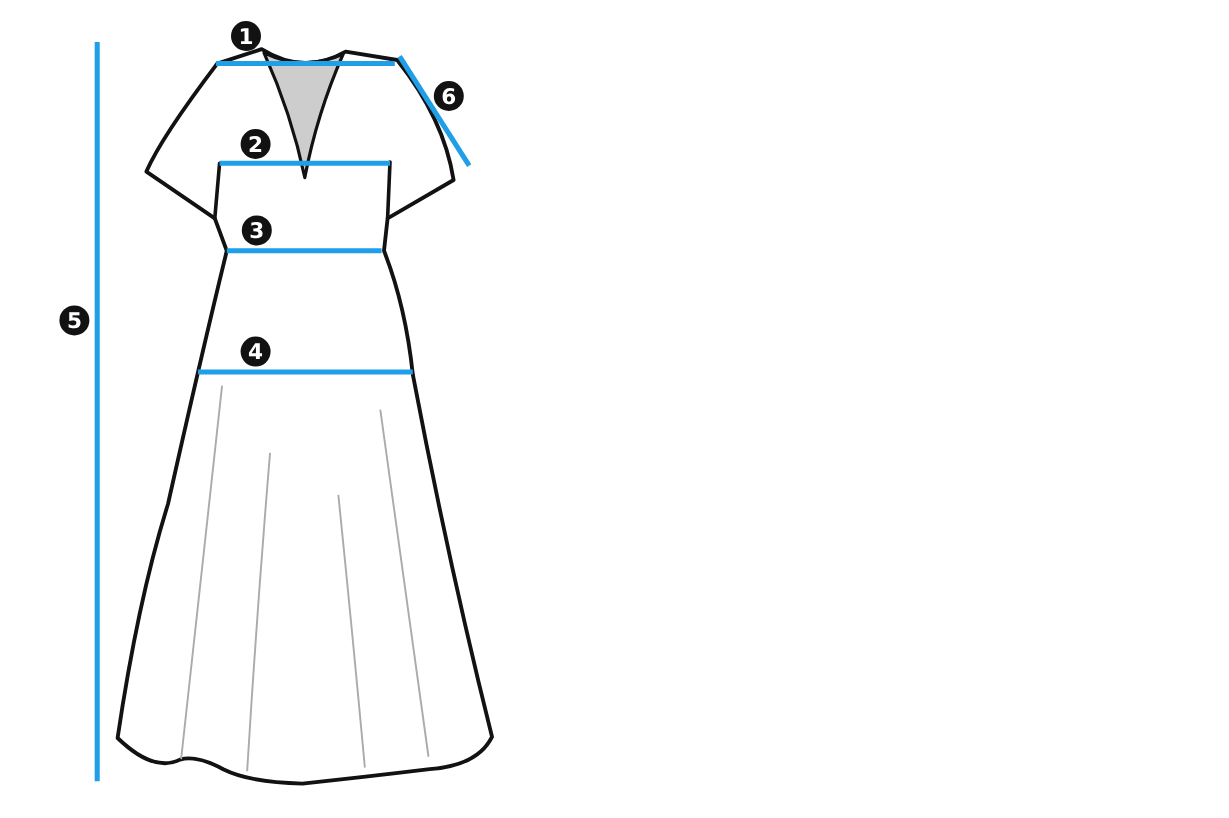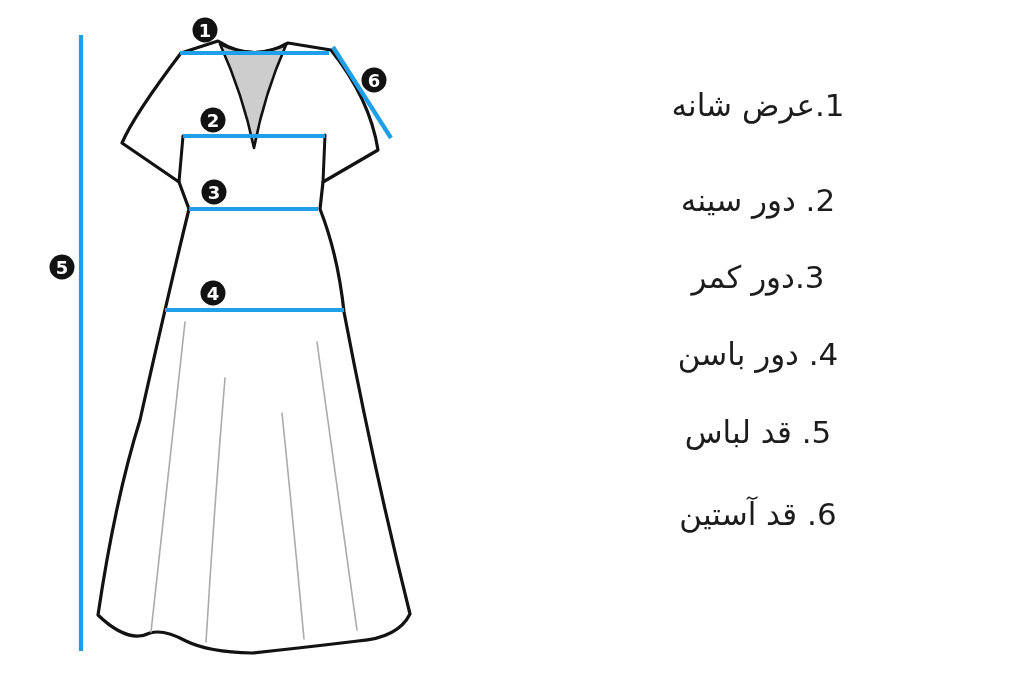--- a/index.html
+++ b/index.html
@@ -113,22 +113,14 @@
     <g>
       <circle class="badge-circle" cx="62" cy="267" r="12.5"></circle>
       <text class="badge-num" x="62" y="273.5">5</text>
     </g>
     <g>
       <circle class="badge-circle" cx="374" cy="80" r="12.5"></circle>
       <text class="badge-num" x="374" y="86.5">6</text>
     </g>
   </svg>
 
-  <div class="legend">
-    <div class="legend-item i1">1.عرض شانه</div>
-    <div class="legend-item i2">2. دور سینه</div>
-    <div class="legend-item i3">3.دور کمر</div>
-    <div class="legend-item i4">4. دور باسن</div>
-    <div class="legend-item i5">5. قد لباس</div>
-    <div class="legend-item i6">6. قد آستین</div>
-  </div>
 
 </div>
 
 </body></html>

